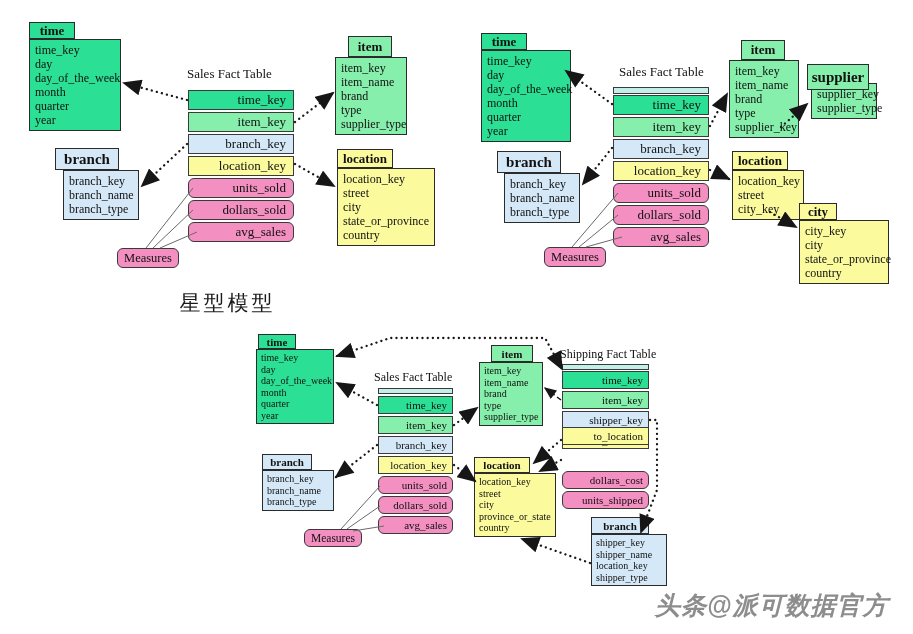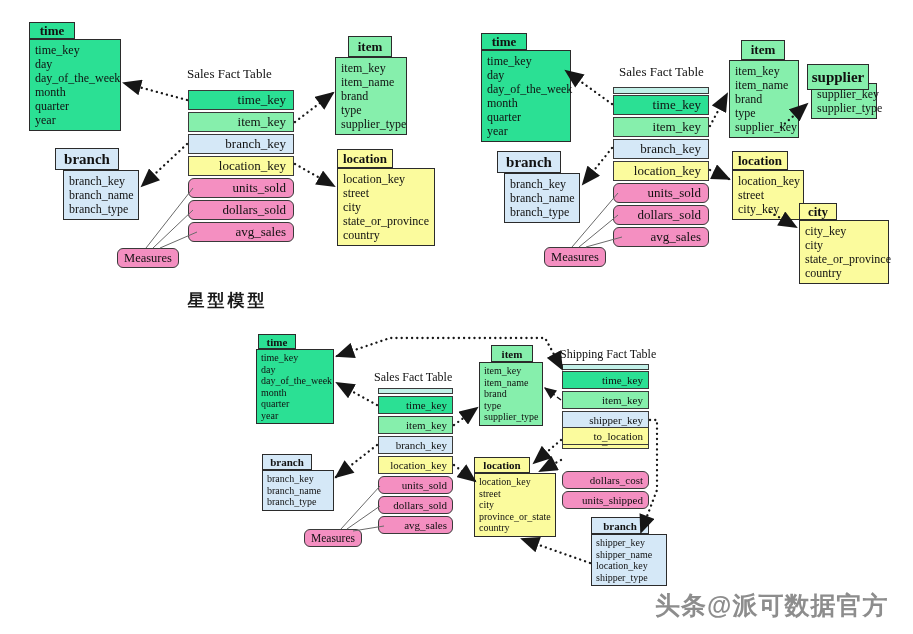--- a/index.html
+++ b/index.html
@@ -26,23 +26,23 @@
   
   .flabel{position:absolute;font-size:13px;white-space:nowrap;}
   .flabel.sm{font-size:12px;}
   .strip{position:absolute;border:1px solid #3a3a3a;box-sizing:border-box;z-index:2;}
   .frow{position:absolute;border:1px solid #3a3a3a;box-sizing:border-box;z-index:2;
         height:20px;line-height:18px;font-size:13px;text-align:right;padding-right:7px;}
   .frow.sm{height:18px;line-height:16px;font-size:11px;padding-right:5px;}
   .measures{position:absolute;border:1px solid #3a3a3a;box-sizing:border-box;z-index:2;
             display:flex;align-items:center;justify-content:center;font-size:12.5px;}
   .measures.sm{font-size:11.5px;}
-  .caption{position:absolute;font-size:17px;letter-spacing:3px;text-align:center;color:#1a1a1a;font-weight:bold;}
+  .caption{position:absolute;font-size:21px;letter-spacing:3px;text-align:center;color:#1a1a1a;}
   .watermark{position:absolute;font-family:"Liberation Sans",sans-serif;font-weight:bold;
-             font-size:25px;color:#8d8d8d;letter-spacing:1px;white-space:nowrap;}
+             font-size:25px;color:#8d8d8d;letter-spacing:1px;white-space:nowrap;font-style:italic;}
   svg.arrows{position:absolute;left:0;top:0;z-index:5;pointer-events:none;}
   svg.arrows .rel{stroke:#161616;stroke-width:2.3;fill:none;
                   stroke-dasharray:0.1 5.1;stroke-linecap:round;}
   svg.arrows .dash{stroke:#161616;stroke-width:1.5;fill:none;stroke-dasharray:5 3;}
   svg.arrows .mline{stroke:#6a6a6a;stroke-width:1;fill:none;}
 </style>
 </head>
 <body>
 
 <div id="canvas">

